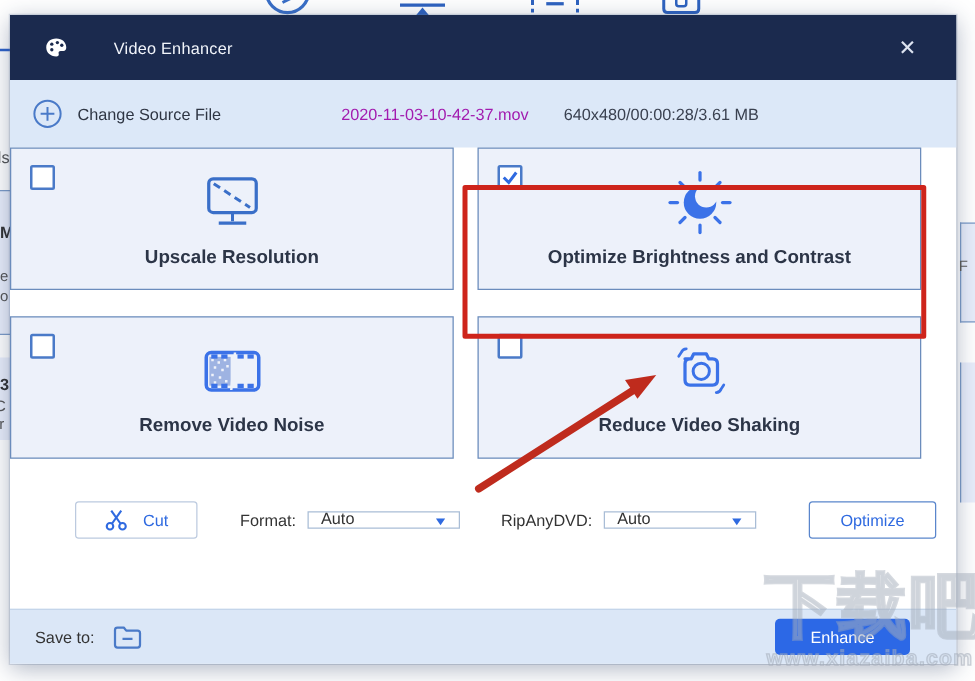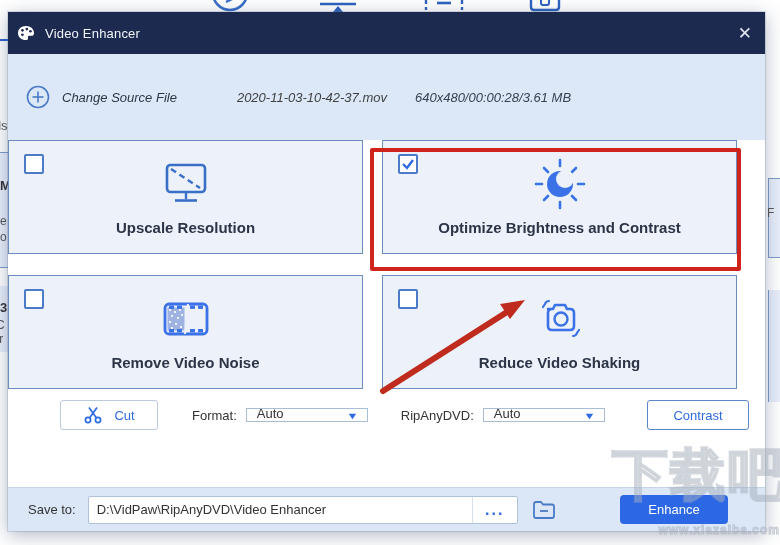--- a/index.html
+++ b/index.html
@@ -8,43 +8,43 @@
 
   
   .bg-frag{position:absolute;color:#555;font-size:13px;}
   .bg-panel{position:absolute;background:#e9eefb;}
   .bg-top-icon{position:absolute;top:0;}
 
   
   .dialog{position:absolute;left:8px;top:12px;width:757px;height:519px;background:#fff;
           box-shadow:0 4px 18px rgba(25,45,85,.35), 0 0 0 1px rgba(120,140,170,.25);}
 
-  .titlebar{height:42px;background:#1b2a4e;display:flex;align-items:center;padding:0 9px;}
+  .titlebar{height:52px;background:#1b2a4e;display:flex;align-items:center;padding:0 28px;gap:27px;}
   .titlebar .title{color:#f2f5fb;font-size:13px;margin-left:10px;letter-spacing:.2px;}
   .close-btn{margin-left:auto;color:#dde3f0;font-size:17px;line-height:1;cursor:default;padding:2px 4px;}
 
-  .source-row{height:54px;background:#dce8f8;display:flex;align-items:center;padding:16px 18px;
-              font-size:13px;color:#2e3543;font-style:italic;}
+  .source-row{height:54px;background:#dce8f8;display:flex;align-items:center;padding:0 18px;
+              font-size:13px;color:#2e3543;}
   .source-label{margin-left:12px;}
-  .source-file{margin-left:60px;color:#404040;}
+  .source-file{margin-left:96px;color:#a21caf;}
   .source-info{margin-left:28px;color:#3a4150;}
 
   .instruction{margin:22px 0 16px 16px;font-size:14px;color:#3a3f49;}
 
   .options-grid{display:grid;grid-template-columns:355px 355px;grid-auto-rows:114px;
                 gap:21px 19px;}
   .option-card{position:relative;background:#edf1fa;border:1px solid #6b8cbc;box-sizing:border-box;cursor:default;}
   .checkbox{position:absolute;left:15px;top:13px;width:16px;height:16px;background:#fff;
             border:2px solid #4a7ac8;border-radius:2px;}
   .checkbox svg{display:none;position:absolute;left:1px;top:1px;}
   .checkbox.checked svg{display:block;}
   .card-icon{display:flex;justify-content:center;align-items:center;height:62px;margin-top:12px;}
   .card-label{text-align:center;font-weight:bold;font-size:15px;color:#2c3547;margin-top:4px;}
 
-  .controls-row{display:flex;align-items:center;margin:11px 16px 0 16px;padding-left:36px;}
+  .controls-row{display:flex;align-items:center;margin:34px 16px 0 16px;padding-left:36px;}
   .btn{background:#fff;border-radius:3px;font-size:13px;display:flex;align-items:center;justify-content:center;cursor:default;}
   .cut-btn{width:96px;height:28px;border:1px solid #bccadf;color:#2f6ae0;gap:11px;}
   .ctl-label{font-size:13px;color:#333;}
   .lbl-format{margin-left:34px;}
   .dropdown{width:122px;height:14px;border:1px solid #a9bdd6;border-radius:0;background:#fff;
             display:flex;align-items:flex-end;padding:0 10px;font-size:13px;color:#333;margin-left:9px;box-sizing:border-box;}
   .caret{margin-left:auto;color:#2f6ae0;font-size:9px;transform:scaleX(1.4);}
   .lbl-res{margin-left:33px;}
   .preview-btn{margin-left:auto;width:100px;height:28px;border:1px solid #5a86cc;color:#2f6ae0;}
 
@@ -64,22 +64,22 @@
   
   .red-rect{position:absolute;left:370px;top:148px;width:363px;height:115px;
             border:4px solid #ce241b;border-radius:2px;pointer-events:none;z-index:30;}
   .red-arrow{position:absolute;left:0;top:0;pointer-events:none;z-index:30;}
 
   
   .watermark{position:absolute;right:-6px;bottom:8px;z-index:40;pointer-events:none;text-align:right;}
   .wm-big{font-size:56px;font-weight:bold;line-height:1;
           color:rgba(195,202,214,.16);-webkit-text-stroke:2px rgba(162,170,184,.45);
           letter-spacing:2px;}
-  .wm-url{font-size:12px;font-weight:bold;margin-top:20px;margin-right:6px;
-          color:rgba(200,207,218,.30);-webkit-text-stroke:1px rgba(158,166,180,.5);letter-spacing:1px;}
+  .wm-url{font-size:17px;font-weight:bold;margin-top:4px;margin-right:6px;
+          color:rgba(200,207,218,.30);-webkit-text-stroke:1px rgba(158,166,180,.5);letter-spacing:1px;text-align:center;}
 </style>
 </head>
 <body>
 
 <div class="stage">
 
   <svg class="bg-top-icon" style="left:208px" width="44" height="12" viewBox="0 0 44 12">
     <circle cx="22" cy="-7" r="17" fill="none" stroke="#3a6fc8" stroke-width="2.6"></circle>
     <path d="M18 2 L26 -2" stroke="#3a6fc8" stroke-width="2.4" fill="none"></path>
   </svg>
@@ -245,29 +245,25 @@
       <span class="ctl-label lbl-format">Format:</span>
       <div class="dropdown">
         <span>Auto</span>
         <span class="caret">▼</span>
       </div>
       <span class="ctl-label lbl-res">RipAnyDVD:</span>
       <div class="dropdown">
         <span>Auto</span>
         <span class="caret">▼</span>
       </div>
-      <div class="btn preview-btn">Contrast</div>
+      <div class="btn preview-btn">Optimize</div>
     </div>
 
     <div class="footer">
       <span class="save-label">Save to:</span>
-      <div class="path-field">
-        <input type="text" value="D:\VidPaw\RipAnyDVD\Video Enhancer" style="">
-        <span class="dots-btn">...</span>
-      </div>
       <span class="folder-btn">
         <svg width="26" height="22" viewBox="0 0 26 22">
           <path d="M3 5 Q3 3 5 3 L10 3 L12 5.5 L21 5.5 Q23 5.5 23 7.5 L23 17 Q23 19 21 19 L5 19 Q3 19 3 17 Z" fill="none" stroke="#4a7ac8" stroke-width="1.8" stroke-linejoin="round"></path>
           <line x1="9" y1="12" x2="17" y2="12" stroke="#4a7ac8" stroke-width="1.8"></line>
         </svg>
       </span>
       <div class="enhance-btn">Enhance</div>
     </div>
   </div>
 

